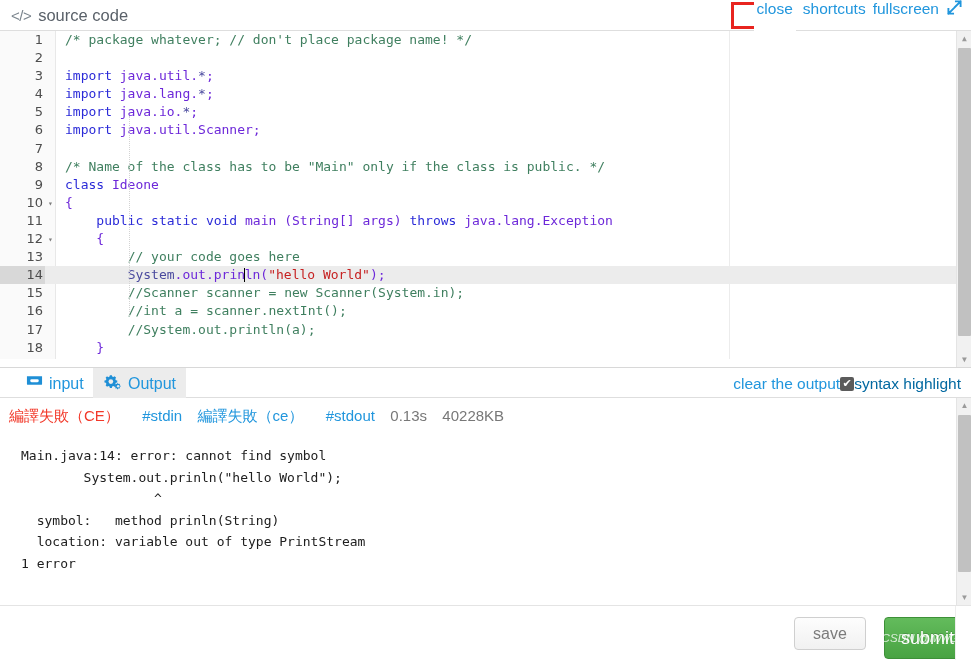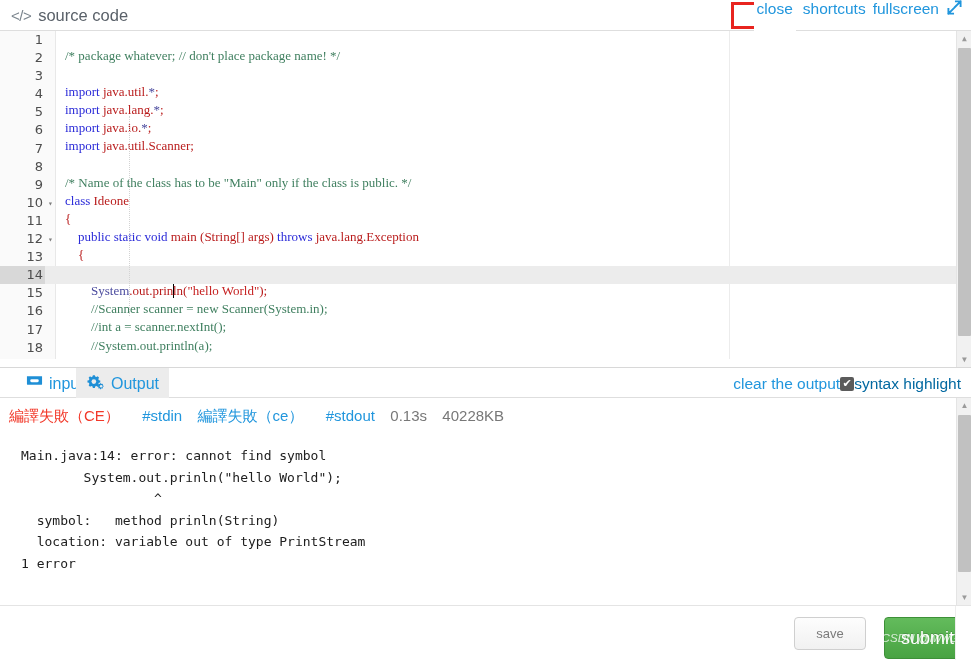--- a/index.html
+++ b/index.html
@@ -94,27 +94,27 @@
     position: absolute; left: 0; top: 0; width: 45px; height: 18.1px;
     text-align: right; color: #4d4d4d;
     font-family: "DejaVu Sans", sans-serif;
     font-size: 13px; padding-right: 2px;
   }
   .fold {
     position: absolute; left: 46px; top: 0; width: 9px; height: 18.1px;
     color: #7d7d7d; font-size: 8px; line-height: 19px; text-align: center;
   }
   .ctext {
-    position: absolute; left: 65px; top: 16px;
-    color: #000; white-space: pre; font-family: Liberation Serif, serif;
+    position: absolute; left: 65px; top: 0;
+    color: #000; white-space: pre;
   }
   .tk-cmt { color: #3f7f5f; }
   .tk-kw  { color: #2b2bd8; font-weight: normal; }
   .tk-str { color: #c62121; }
-  .tk-id  { color: #b91c1c; margin-top: 20px; }
+  .tk-id  { color: #6d28d9; margin-top: 20px; }
   .tk-pkg { color: #4a4a9e; }
   .caret {
     display: inline-block; width: 0; border-left: 1.3px solid #000;
     height: 14px; vertical-align: -2.5px; margin: 0 -0.7px;
   }
   .editor-bottom-fade {
     position: absolute; left: 0; bottom: 0; width: 956px; height: 8px;
     background: #fff;
   }
 
@@ -145,21 +145,21 @@
     border-bottom: 1px solid #dedede;
   }
   .io-tab {
     position: absolute; top: 0; height: 31px;
     display: flex; align-items: center; gap: 6px;
     padding: 0 10px;
     color: #2196dd; font-size: 16px; cursor: pointer;
   }
   .io-tab.active { background: #ececec; }
   #tab-input { left: 16px; justify-content: space-between; }
-  #tab-output { left: 76px; }
+  #tab-output { left: 93px; }
   .io-right {
     position: absolute; right: 10px; top: 0; height: 31px;
     display: flex; align-items: center; gap: 0;
   }
   .cbox {
     width: 14px; height: 14px; border-radius: 2px;
     background: #5b5b5b;
     display: flex; align-items: center; justify-content: center;
     color: #fff; font-size: 11px; line-height: 1;
   }
@@ -190,21 +190,21 @@
   }
 
   
   .footer {
     position: absolute; left: 0; top: 605px; width: 971px; height: 55px;
     background: #fff;
     border-top: 1px solid #e4e4e4;
   }
   .btn {
     position: absolute; top: 11px;
-    border-radius: 4px; font-size: 13px;
+    border-radius: 4px; font-size: 16px;
     display: flex; align-items: center; justify-content: center;
     cursor: pointer;
   }
   #save-button {
     right: 105px; width: 72px; height: 33px;
     background: linear-gradient(#fdfdfd, #f1f1f1);
     border: 1px solid #cfcfcf;
     color: #7b7b7b;
   }
   #submit-button {

